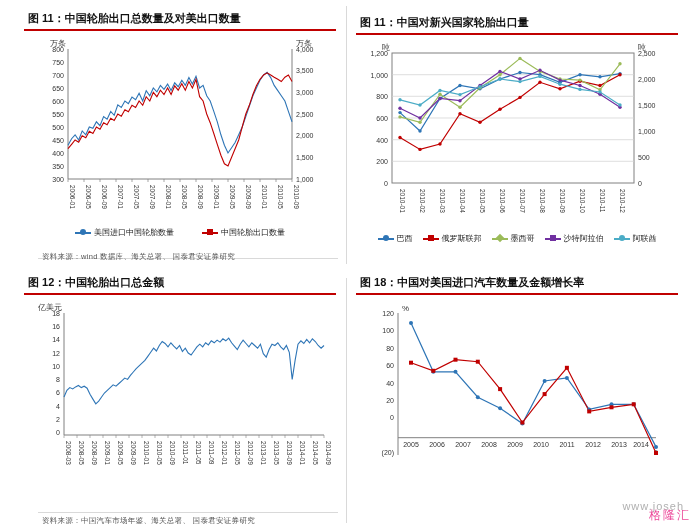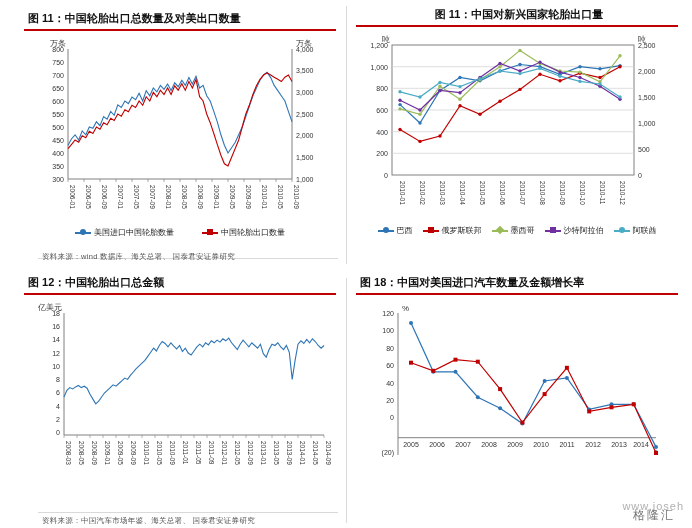--- a/index.html
+++ b/index.html
@@ -41,22 +41,22 @@
   .legend .swatch::after{
     content:""; position:absolute; left:5px; top:-2.5px;
     width:6px; height:6px; border-radius:50%;
   }
 
   .axis-unit { font-size:8px; fill:#333; }
   .tick { font-size:7px; fill:#333; }
   .tick-rot { font-size:6.5px; fill:#333; }
 
   .watermark {
-    position:absolute; right:17px; bottom:4px;
-    font-size:12px; color:#737373; letter-spacing:2px;
+    position:absolute; right:1px; bottom:4px;
+    font-size:12px; color:#ec4899; letter-spacing:2px;
     font-family:"Liberation Serif", serif;
   }
   .watermark2 {
     position:absolute; right:8px; bottom:16px;
     font-size:11px; color:#b0b0b0; letter-spacing:1px;
   }
 </style>
 </head>
 <body>
 
@@ -155,21 +155,21 @@
           <span class="swatch" style="background:#C00000">
               <i style="position:absolute;left:5px;top:-2.5px;width:6px;height:6px;background:#C00000;display:block;"></i>
             </span>
           <span>中国轮胎出口数量</span>
         </div>
       </div>
     </div>
     <div class="src" style="margin-top:14px; margin-left:18px;">资料来源：wind 数据库、海关总署、 国泰君安证券研究</div>
   </div>
 
-  <div class="panel" style="left:356px; top:4px; width:322px;text-align:center;">
+  <div class="panel" style="left:356px; top:12px; width:322px;">
     <div class="panel-title">
       <span>图 11：</span><span>中国对新兴国家轮胎出口量</span>
     </div>
     <div class="chart-area">
       <svg width="322" height="200" viewBox="0 0 322 200">
 
         <rect x="36" y="18" width="242" height="130" fill="none" stroke="#808080" stroke-width="1"></rect>
         <g stroke="#d0d0d0" stroke-width="0.7">
           <line x1="36" y1="39.7" x2="278" y2="39.7"></line>
           <line x1="36" y1="61.3" x2="278" y2="61.3"></line>

